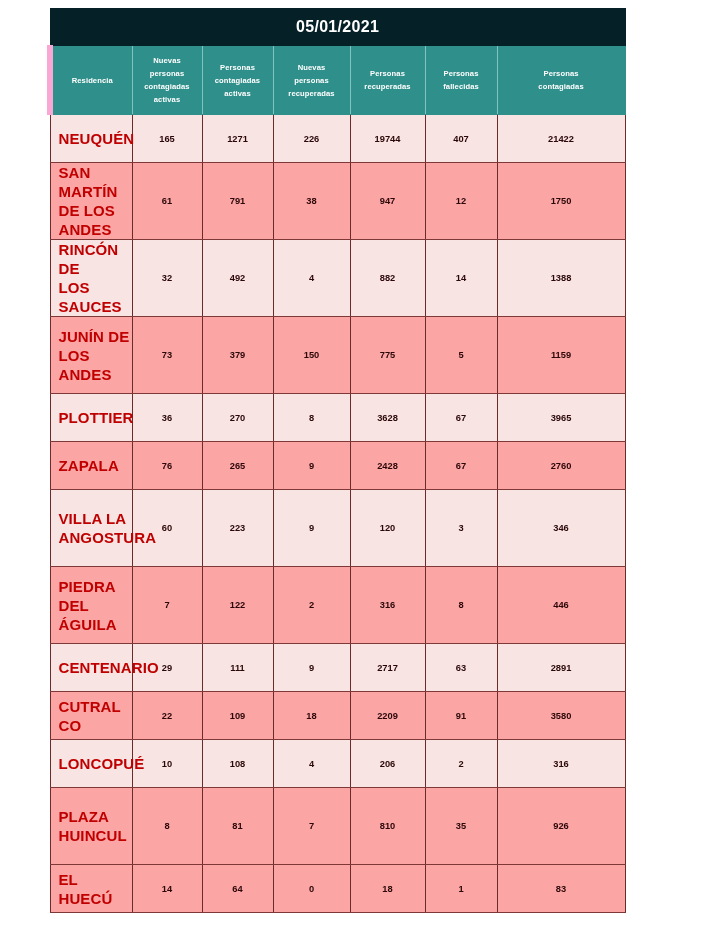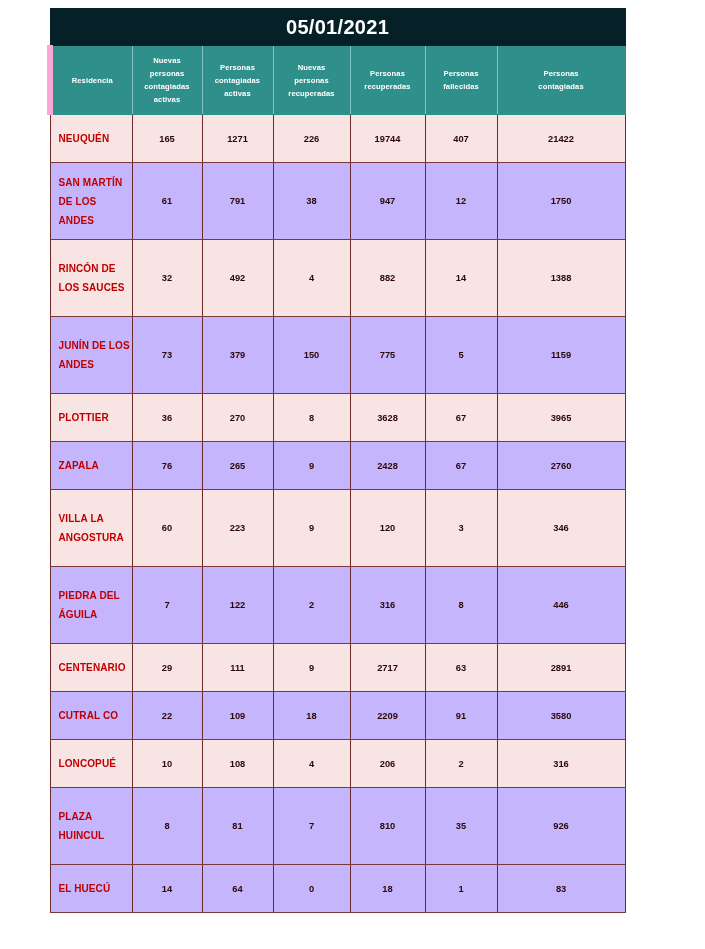--- a/index.html
+++ b/index.html
@@ -31,21 +31,21 @@
   table.covid-table {
     border-collapse: collapse;
     table-layout: fixed;
     width: 575px;
   }
 
   
   tr.title-row td {
     background: #062028;
     color: #ffffff;
-    font-size: 20px;
+    font-size: 16px;
     font-weight: bold;
     text-align: center;
     height: 36px;
     letter-spacing: 0.3px;
     border: 1px solid #062028;
     padding: 0;
   }
 
   
   tr.header-row th {
@@ -77,27 +77,27 @@
     border-left: 1px solid #6b2b2b;
     border-right: 1px solid #6b2b2b;
     border-top: 1px solid #7e3838;
     border-bottom: 1px solid #7e3838;
     padding: 0;
   }
   tr.data-row td.city {
     text-align: left;
     padding: 0 0 0 8px;
     color: #c00000;
-    font-size: 10px;
+    font-size: 15px;
     font-weight: bold;
     line-height: 19px;
     letter-spacing: 0.1px;
   }
   tr.data-row.light td { background: #f7e4e3; }
-  tr.data-row.dark  td { background: #c4b5fd; }
+  tr.data-row.dark  td { background: #fca5a5; }
 
   tr.data-row.h1 td { height: 47px; }
   tr.data-row.h2 td { height: 76px; }
 
   .city-line { display: block; }
 
   
   col.c0 { width: 82px; }
   col.c1 { width: 70px; }
   col.c2 { width: 71px; }

